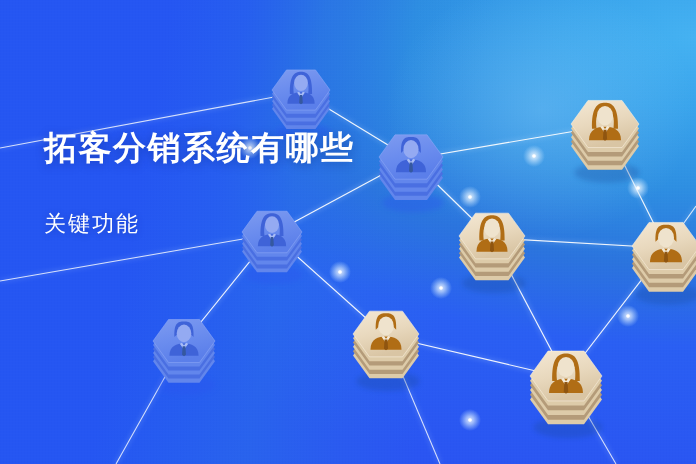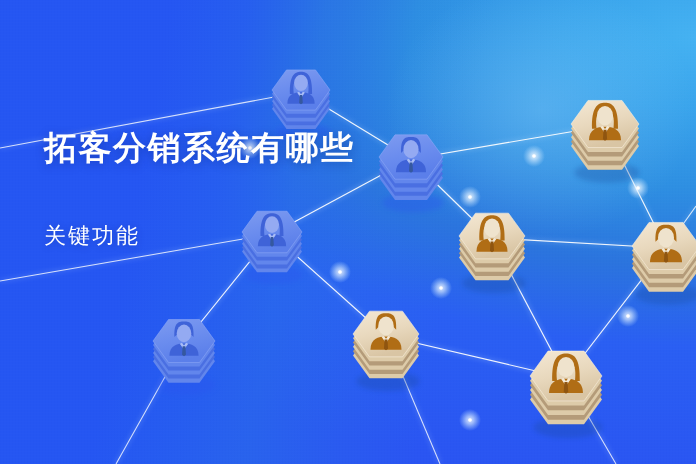--- a/index.html
+++ b/index.html
@@ -45,21 +45,21 @@
 
   
   .title{
     position:absolute;left:44px;top:128px;
     font-size:33px;line-height:1.22;font-weight:bold;color:#ffffff;
     letter-spacing:1.5px;
     text-shadow:0 2px 10px rgba(10,30,110,.35);
     white-space:nowrap;
   }
   .subtitle{
-    position:absolute;left:44px;top:222px;
+    position:absolute;left:44px;top:210px;
     font-size:22px;line-height:1.3;font-weight:normal;color:#ffffff;
     letter-spacing:2px;
     text-shadow:0 1px 7px rgba(10,30,110,.30);
     white-space:nowrap;
   }
 </style>
 </head>
 <body>
 
 <div id="stage">

